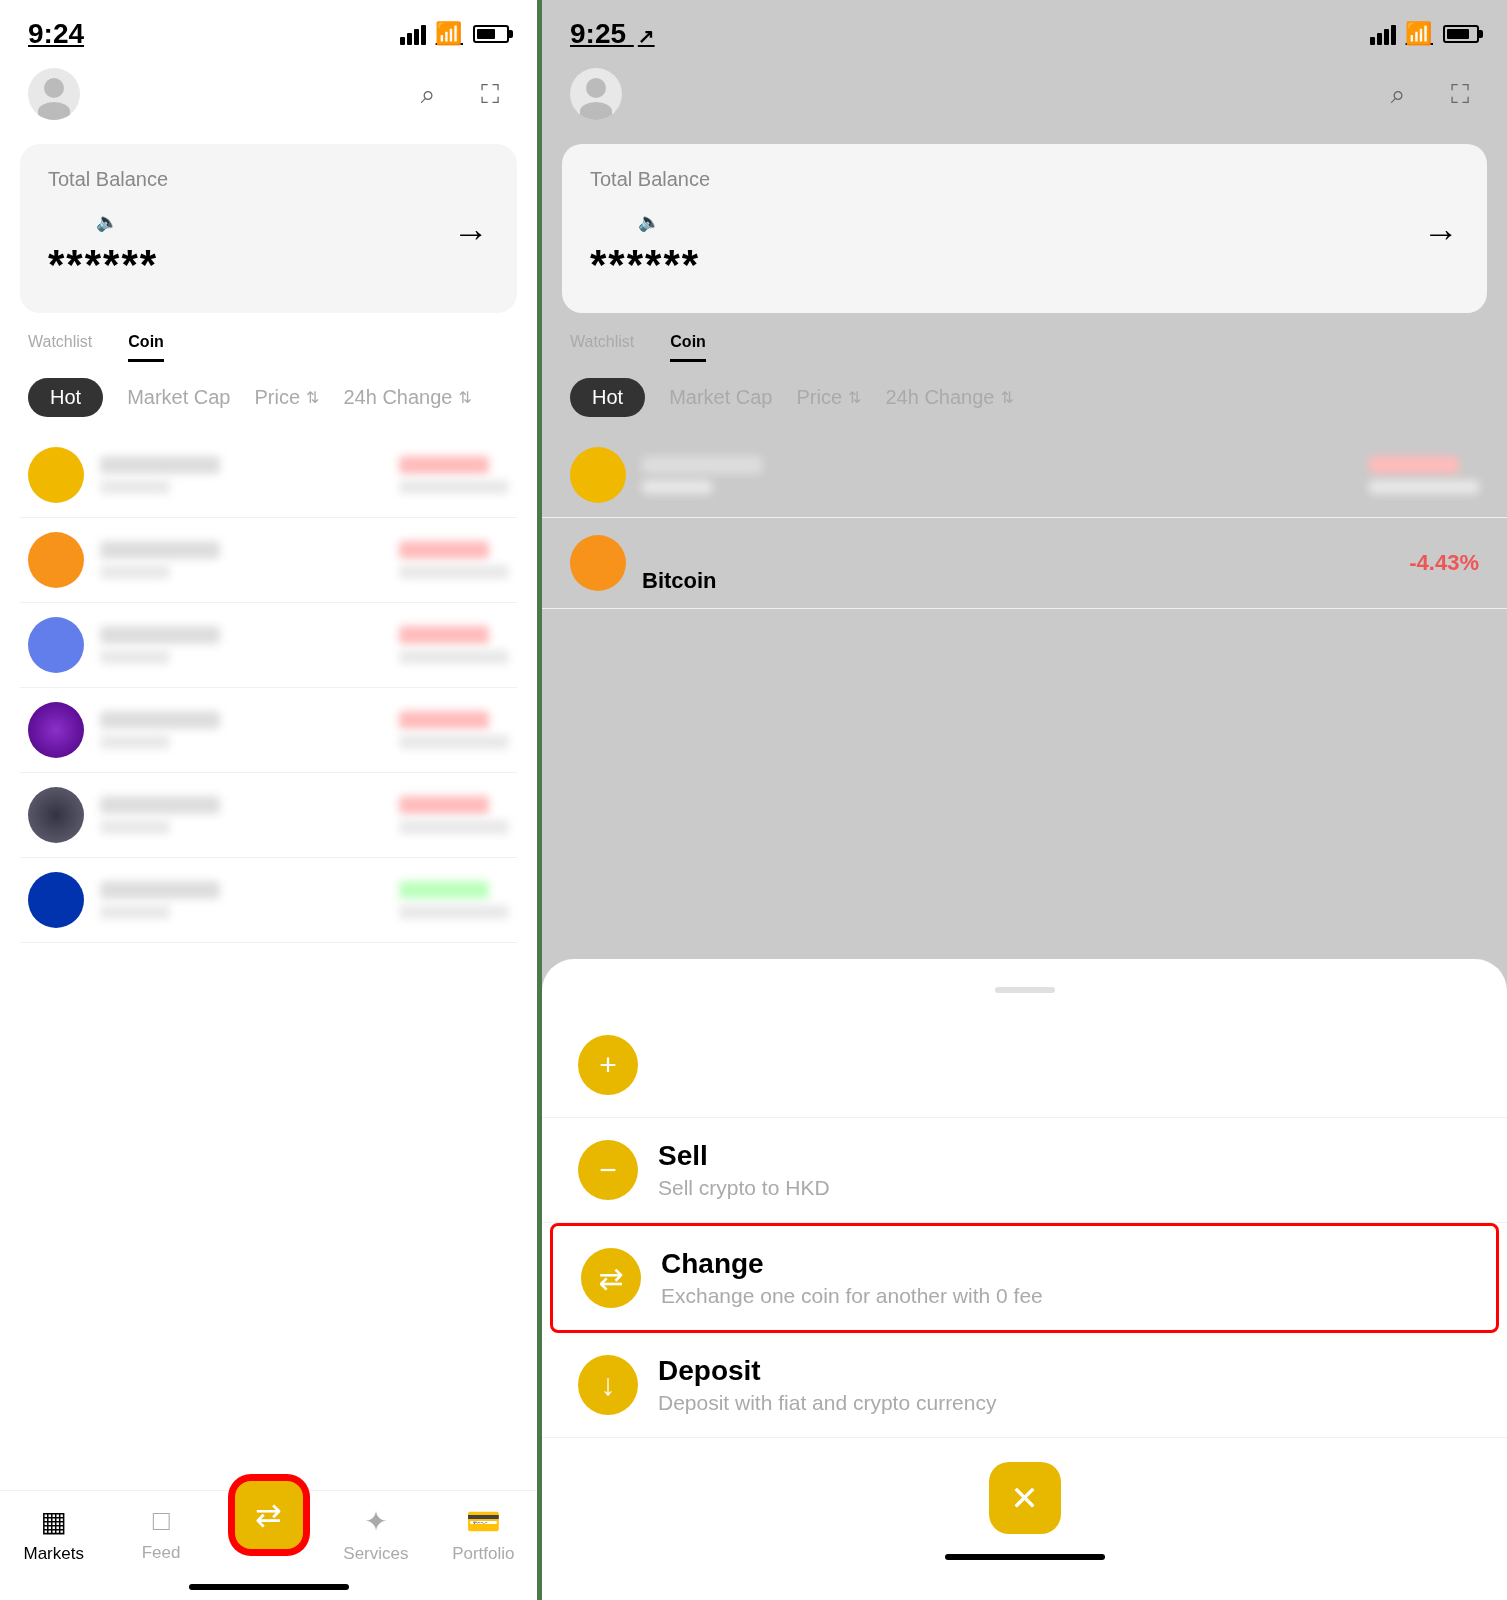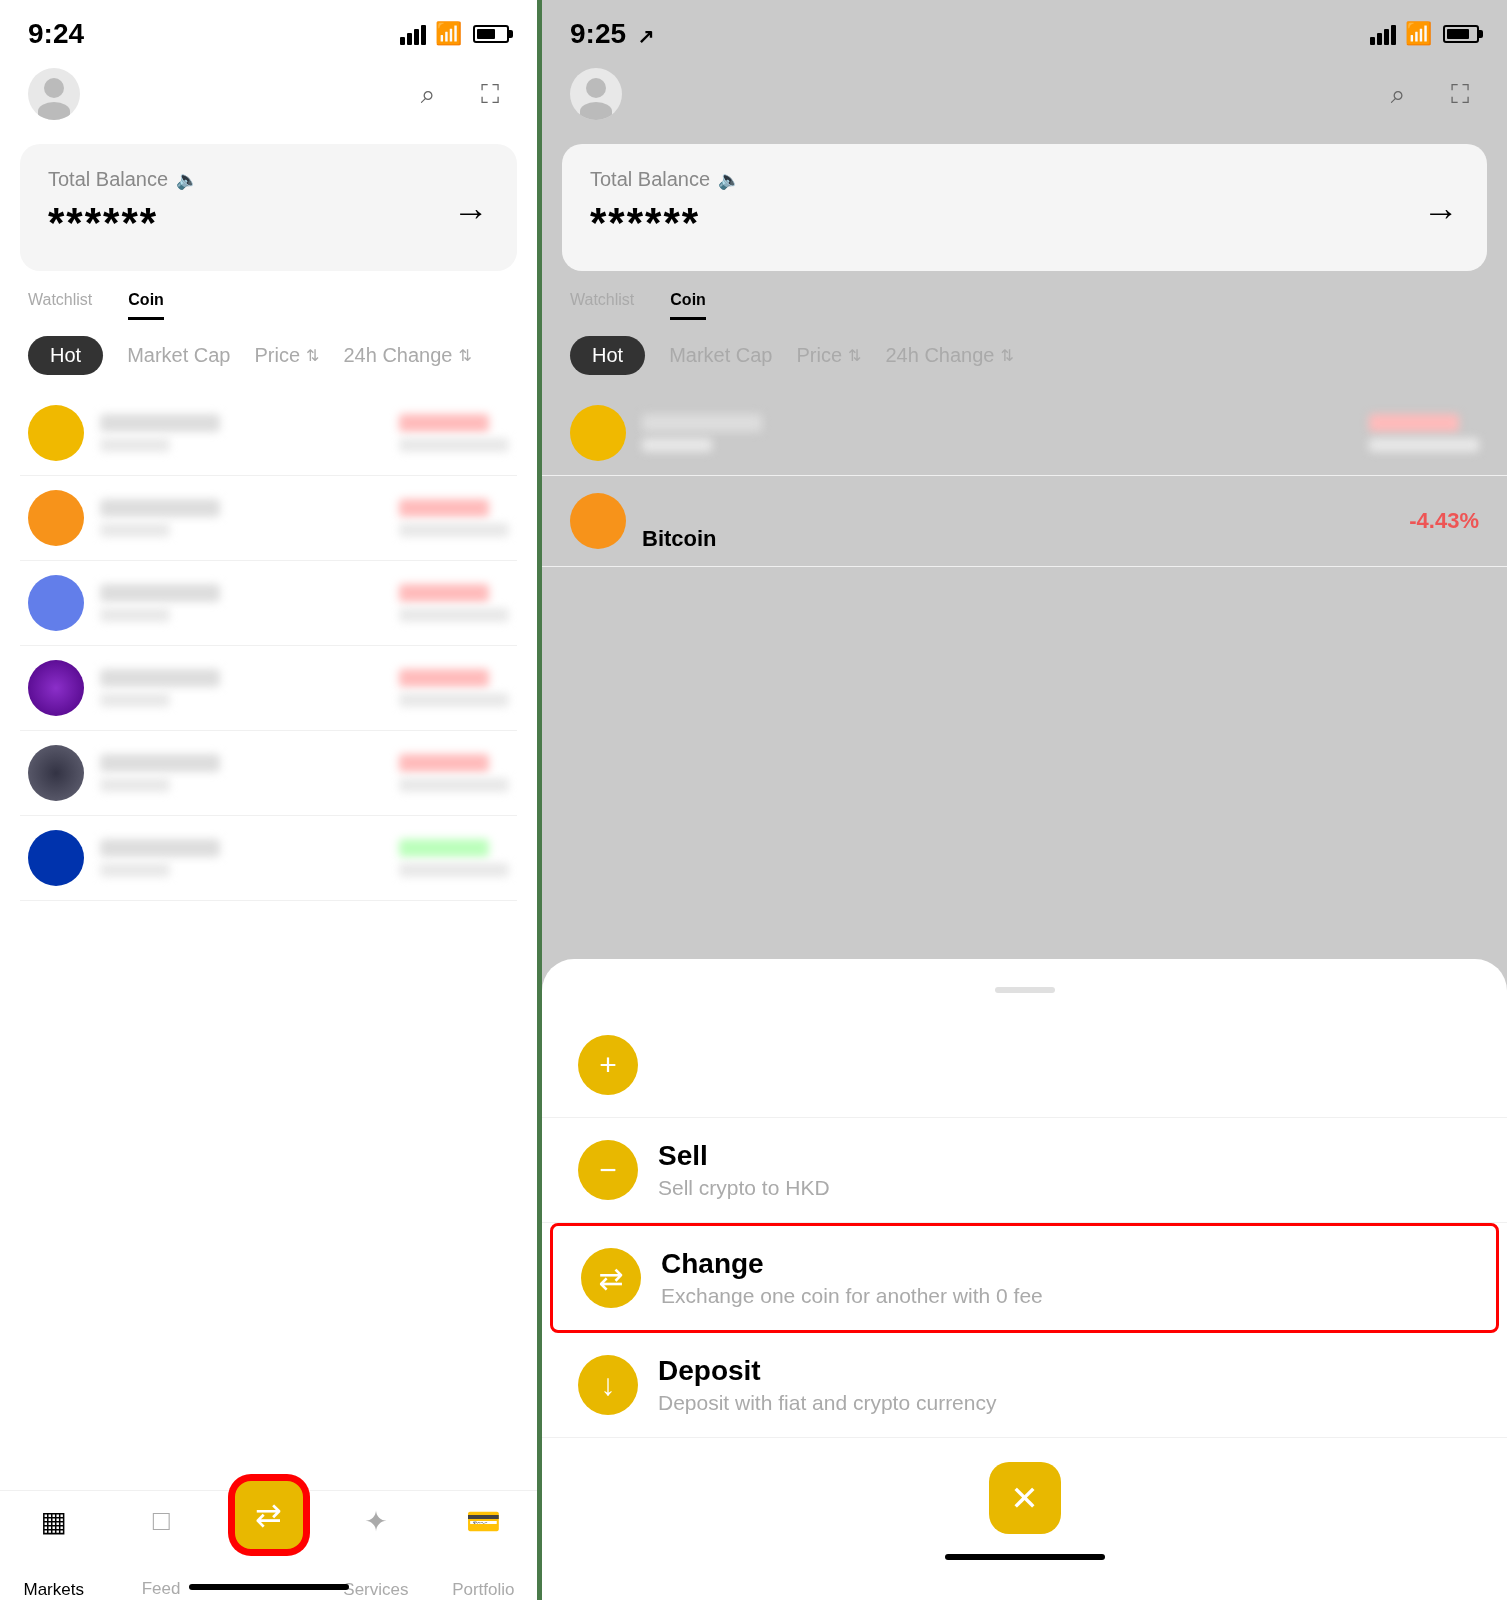--- a/index.html
+++ b/index.html
@@ -33,20 +33,21 @@
       border-left: 5px solid #4a7a4a;
     }
 
     
     .status-bar {
       display: flex;
       justify-content: space-between;
       align-items: center;
       padding: 18px 28px 10px;
       height: 60px;
+      text-decoration: underline;
     }
     .status-time {
       font-size: 28px;
       font-weight: 600;
       color: #000;
     }
     .status-icons {
       display: flex;
       align-items: center;
       gap: 10px;
@@ -151,21 +152,22 @@
       display: flex;
       justify-content: space-between;
       align-items: center;
     }
     .balance-label {
       font-size: 20px;
       color: #888;
       margin-bottom: 8px;
       display: flex;
       align-items: center;
-      gap: 8px;
+      gap: 20px;
+      flex-direction: column;
     }
     .balance-amount {
       font-size: 42px;
       font-weight: 700;
       color: #000;
       letter-spacing: 2px;
     }
     .balance-arrow {
       font-size: 36px;
       color: #000;
@@ -298,21 +300,20 @@
     .nav-icon {
       font-size: 28px;
       color: #aaa;
     }
     .nav-icon.active {
       color: #000;
     }
     .nav-label {
       font-size: 17px;
       color: #aaa;
-      margin-top: 36px;
     }
     .nav-label.active {
       color: #000;
     }
     .nav-convert-btn {
       width: 76px;
       height: 76px;
       background: #e8b800;
       border-radius: 20px;
       display: flex;

